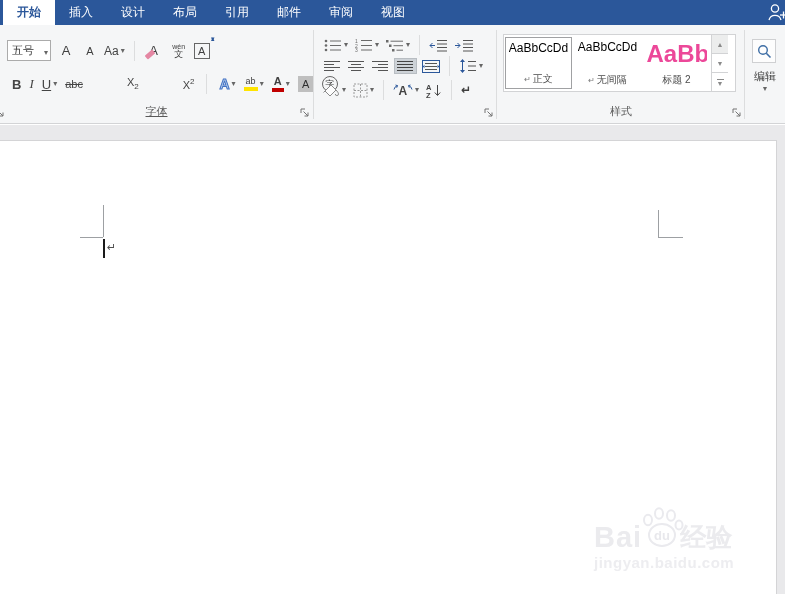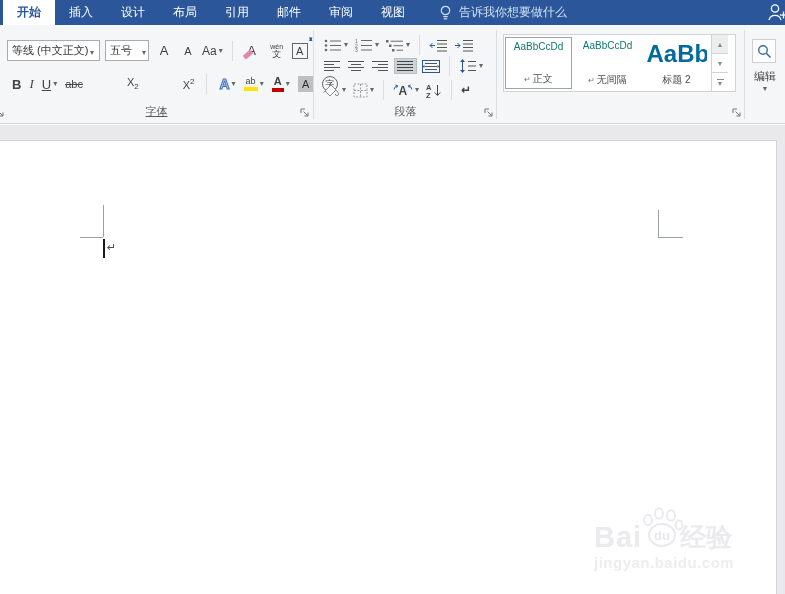--- a/index.html
+++ b/index.html
@@ -52,22 +52,22 @@
   .eraser { position:absolute; left:-4px; bottom:1px; width:10px; height:5px; background:#e487a3; transform:rotate(-40deg); border-radius:1px; }
 
   .pbtn { padding:1px 2px; display:flex; align-items:center; cursor:pointer; }
   .pbtn.active { background:#cdd2d7; border:1px solid #b8bdc2; }
   .showhide { font-size:12px; font-weight:bold; color:#3f3f3f; }
 
   
   .gallery { position:absolute; left:503px; top:9px; width:233px; height:58px; background:#fff; border:1px solid #d2d3d5; display:flex; }
   .card { width:67px; margin:2px 1px; padding:3px 2px 2px; display:flex; flex-direction:column; align-items:center; justify-content:space-between; cursor:pointer; overflow:hidden; }
   .card.sel { border:1px solid #a0a1a3; }
-  .card .prev { font-size:10px; color:#0f766e; white-space:nowrap; overflow:hidden; max-width:62px; }
-  .card .prev.big { font-size:24px; font-weight:600; color:#0369a1; max-width:60px; }
+  .card .prev { font-size:12px; color:#000000; white-space:nowrap; overflow:hidden; max-width:62px; }
+  .card .prev.big { font-size:24px; font-weight:600; color:#ec4899; max-width:60px; }
   .card .nm { font-size:10px; color:#4a4a4a; white-space:nowrap; display:flex; gap:2px; align-items:baseline; }
   .card .nm .mk { font-size:8px; color:#777; }
   .scrollcol { width:17px; border-left:1px solid #d2d3d5; display:flex; flex-direction:column; }
   .scrollcol .sc { flex:1; display:flex; align-items:center; justify-content:center; font-size:7px; color:#8a8a8a; border-bottom:1px solid #d2d3d5; cursor:pointer; }
   .scrollcol .sc:first-child { background:#eceded; }
   .scrollcol .sc:last-child { border-bottom:none; flex-direction:column; line-height:0.5; }
   .morebar { display:block; width:7px; height:1px; background:#8a8a8a; margin-bottom:2px; }
 
   
   .findbtn { position:absolute; left:752px; top:14px; width:24px; height:24px; border:1px solid #cfd0d2; background:#fdfdfd; display:flex; align-items:center; justify-content:center; cursor:pointer; }
@@ -97,54 +97,40 @@
 
   <div class="tabbar">
     <div class="tab first active">开始</div>
     <div class="tab">插入</div>
     <div class="tab">设计</div>
     <div class="tab">布局</div>
     <div class="tab">引用</div>
     <div class="tab">邮件</div>
     <div class="tab">审阅</div>
     <div class="tab">视图</div>
-    <div class="tellme">
-      <span>
-        <svg width="13" height="16" viewBox="0 0 13 16">
-            <circle cx="6.5" cy="5.5" r="4.2" fill="none" stroke="#cfe0f5" stroke-width="1.2"></circle>
-            <line x1="4.3" y1="11.6" x2="8.7" y2="11.6" stroke="#cfe0f5" stroke-width="1.2"></line>
-            <line x1="4.8" y1="13.8" x2="8.2" y2="13.8" stroke="#cfe0f5" stroke-width="1.2"></line>
-          </svg>
-      </span>
-      <span>告诉我你想要做什么</span>
-    </div>
     <div class="share">
       <svg width="22" height="19" viewBox="0 0 22 19">
           <circle cx="9" cy="5.5" r="3.6" fill="none" stroke="#fff" stroke-width="1.3"></circle>
           <path d="M3,17 a6.2,6.2 0 0 1 12,0" fill="none" stroke="#fff" stroke-width="1.3"></path>
           <line x1="17.5" y1="8.5" x2="17.5" y2="15.5" stroke="#fff" stroke-width="1.3"></line>
           <line x1="14" y1="12" x2="21" y2="12" stroke="#fff" stroke-width="1.3"></line>
         </svg>
     </div>
   </div>
 
   <div class="ribbon">
 
     <div class="clipped-launcher">
       <svg width="10" height="10" viewBox="0 0 10 10">
           <path d="M1,1 h4 M1,1 v4" stroke="#737373" fill="none"></path>
           <path d="M3.5,3.5 L8,8 M8,4.5 V8 H4.5" stroke="#737373" fill="none"></path>
         </svg>
     </div>
 
     <div class="row" style="left:7px; top:15px; gap:5px;">
-      <div class="combo fname">
-        <span class="ctext">等线 (中文正文)</span>
-          <span class="caret"></span>
-      </div>
       <div class="combo fsize">
         <span class="ctext">五号</span>
           <span class="caret"></span>
       </div>
       <div class="btn" style="width:20px;">
         <span class="g">A</span>
           <span class="sup-tri">▲</span>
       </div>
       <div class="btn" style="width:18px;">
         <span class="g" style="font-size:11px;">A</span>
@@ -357,21 +343,20 @@
             <line x1="11.5" y1="2" x2="11.5" y2="12" stroke="#444"></line>
             <path d="M8.8,9.5 L11.5,12.5 L14.2,9.5" fill="none" stroke="#444"></path>
           </svg>
       </div>
       <div class="msep"></div>
       <div class="pbtn">
         <span class="showhide">↵</span>
       </div>
     </div>
 
-    <div class="grp-label" style="left:315px; width:181px;">段落</div>
     <div class="launcher" style="left:484px;">
       <svg width="10" height="10" viewBox="0 0 10 10">
           <path d="M1,1 h4 M1,1 v4" stroke="#737373" fill="none"></path>
           <path d="M3.5,3.5 L8,8 M8,4.5 V8 H4.5" stroke="#737373" fill="none"></path>
         </svg>
     </div>
 
     <div class="vsep" style="left:496px;"></div>
 
     <div class="gallery">
@@ -395,20 +380,21 @@
             <span>标题 2</span>
           </span>
       </div>
       <div class="scrollcol">
         <div class="sc">▲</div>
         <div class="sc">▼</div>
         <div class="sc"><span class="morebar"></span>▼</div>
       </div>
     </div>
 
+    <div class="grp-label" style="left:498px; width:246px;">样式</div>
     <div class="launcher" style="left:732px;">
       <svg width="10" height="10" viewBox="0 0 10 10">
           <path d="M1,1 h4 M1,1 v4" stroke="#737373" fill="none"></path>
           <path d="M3.5,3.5 L8,8 M8,4.5 V8 H4.5" stroke="#737373" fill="none"></path>
         </svg>
     </div>
 
     <div class="vsep" style="left:744px;"></div>
 
     <div class="findbtn">

